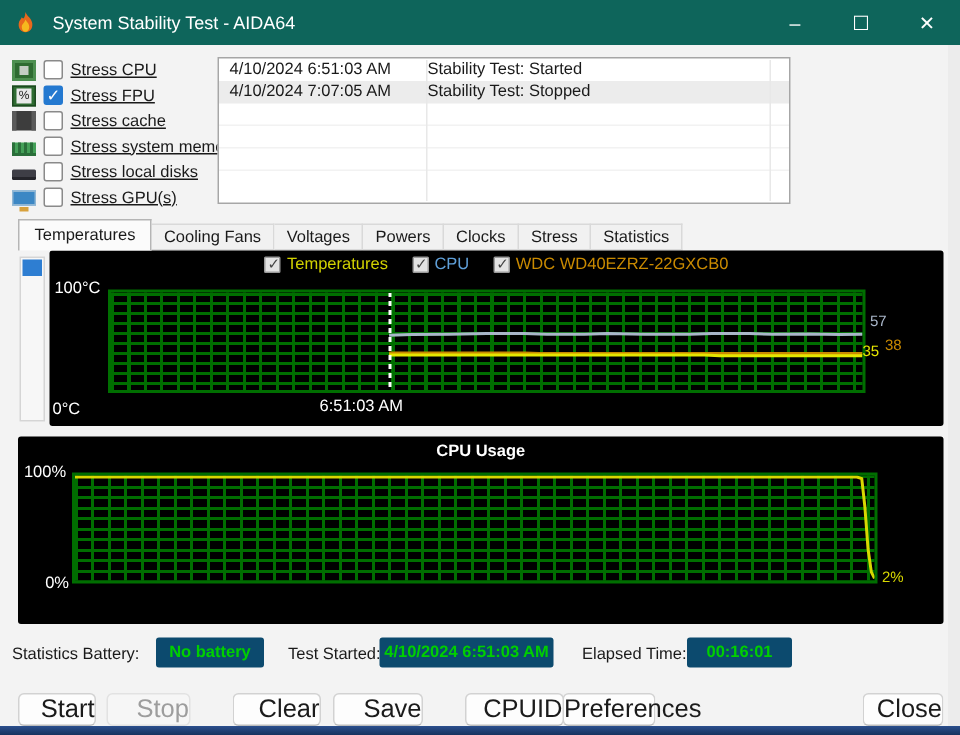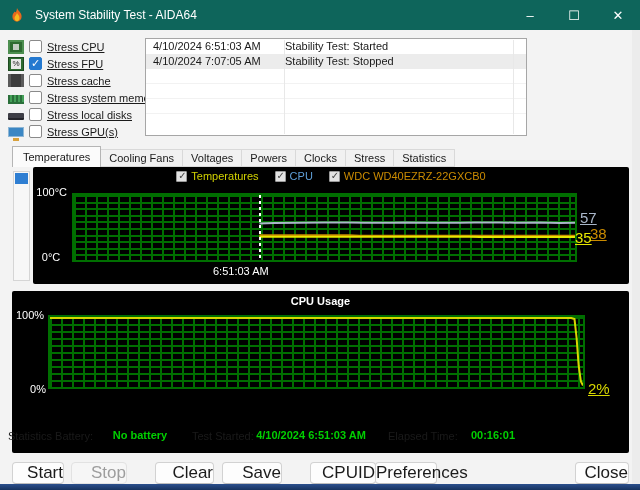--- a/index.html
+++ b/index.html
@@ -49,47 +49,47 @@
   .tab:first-child { border-left:1px solid #d9d9d9; }
   .tab.selected { height:21px; line-height:20px; background:#fbfbfb; border:1px solid #b5b5b5; border-bottom:none; padding:0 10px; position:relative; z-index:2; }
 
   
   .vslider { position:absolute; left:13px; top:171px; width:17px; height:110px; background:#f7f7f7; border:1px solid #d5d5d5; }
   .vslider .thumb { position:absolute; left:1px; top:1px; width:13px; height:11px; background:#2e7ed2; }
 
   
   .panel { position:absolute; background:#000; border-radius:2px; }
   #temp-panel { left:33px; top:167px; width:596px; height:117px; }
-  #cpu-panel  { left:12px; top:291px; width:617px; height:162px; }
+  #cpu-panel  { left:12px; top:291px; width:617px; height:125px; }
 
   .legend { position:absolute; left:0; top:3px; width:100%; display:flex; justify-content:center; gap:16px; }
   .legend-item { display:flex; align-items:center; gap:4px; }
   .lcb { width:11px; height:11px; background:#e3e3e3; border:1px solid #9a9a9a; border-radius:1px; position:relative; }
   .lcb::after { content:"✓"; position:absolute; left:1px; top:-2px; color:#444; font-size:10px; }
 
   .axlabel { position:absolute; color:#fff; }
   .plot { position:absolute; border:2px solid #006e00;
           background-image:
             repeating-linear-gradient(to right, #006e00 0 2px, transparent 2px 11px),
             repeating-linear-gradient(to bottom, #006e00 0 2px, transparent 2px 6.6px); }
   #temp-plot { left:39px; top:26px; width:505px; height:69px; }
   #cpu-plot  { left:36px; top:24px; width:537px; height:74px;
           background-image:
             repeating-linear-gradient(to right, #006e00 0 2px, transparent 2px 11px),
             repeating-linear-gradient(to bottom, #006e00 0 2px, transparent 2px 7px); }
   .plot svg { position:absolute; left:0; top:0; }
   .start-marker { position:absolute; top:0; width:2px; height:100%;
           background-image:repeating-linear-gradient(to bottom,#fff 0 3px, transparent 3px 6px); }
-  .endlabel { position:absolute; font-size:15px;text-decoration:underline; }
+  .endlabel { position:absolute; font-size:10px; }
   .chart-title { position:absolute; top:4px; width:100%; text-align:center; color:#fff; font-weight:600; }
   .time-label { position:absolute; left:180px; top:98px; color:#fff; }
 
   
   .statlabel { position:absolute; top:430px; }
-  .statbox { position:absolute; top:425px; height:20px; background:#000000; border-radius:2px; color:#00cf00; font-weight:600; display:flex; align-items:center; justify-content:center; }
+  .statbox { position:absolute; top:425px; height:20px; background:#0c4a6e; border-radius:2px; color:#00cf00; font-weight:600; display:flex; align-items:center; justify-content:center; }
 
   
   .btn { position:absolute; top:462px; height:22px; background:#fdfdfd; border:1px solid #d2d2d2; border-bottom-color:#bdbdbd; border-radius:4px; font-size:17px; text-align:right; line-height:20px; color:#1b1b1b; }
   .btn.disabled { color:#9d9d9d; background:#f6f6f6; border-color:#e2e2e2; }
 
   .right-gutter { position:absolute; left:632px; top:30px; width:8px; height:454px; background:#ececec; }
   .bottom-strip { position:absolute; left:0; top:484px; width:640px; height:6px; background:linear-gradient(#2b4f8d,#16325e); }
 </style>
 </head>
 <body>
@@ -179,21 +179,21 @@
       <span class="legend-item">
         <span class="lcb"></span>
         <span style="color: rgb(95, 159, 216);">CPU</span>
       </span>
       <span class="legend-item">
         <span class="lcb"></span>
         <span style="color: rgb(201, 138, 0);">WDC WD40EZRZ-22GXCB0</span>
       </span>
     </div>
     <span class="axlabel" style="left:2px;top:19px;width:32px;text-align:right">100°C</span>
-    <span class="axlabel" style="left:2px;top:84px;width:32px;text-align:center">0°C</span>
+    <span class="axlabel" style="left:2px;top:100px;width:32px;text-align:left">0°C</span>
     <div class="plot" id="temp-plot">
       <svg width="501" height="65">
           <polyline points="185.4,28.5 200.4,28.0 225.5,27.8 250.5,27.4 275.6,27.4 290.6,27.8 315.6,27.8 330.7,27.4 355.7,27.8 385.8,27.8 400.8,27.4 425.8,27.4 440.9,27.8 465.9,27.6 486.0,28.0 501.0,27.8" fill="none" stroke="#a9b6c9" stroke-width="2"></polyline>
           <polyline points="185.4,40.3 275.6,40.3 285.6,40.7 501.0,40.7" fill="none" stroke="#c98a00" stroke-width="2"></polyline>
           <polyline points="185.4,41.7 395.8,41.7 405.8,42.1 501.0,42.1" fill="none" stroke="#e6e600" stroke-width="2"></polyline>
         </svg>
       <div class="start-marker" style="left: 37%;"></div>
     </div>
     <span class="time-label">6:51:03 AM</span>
     <span class="endlabel" style="left: 547px; top: 42px; color: rgb(169, 182, 201);">57</span>

